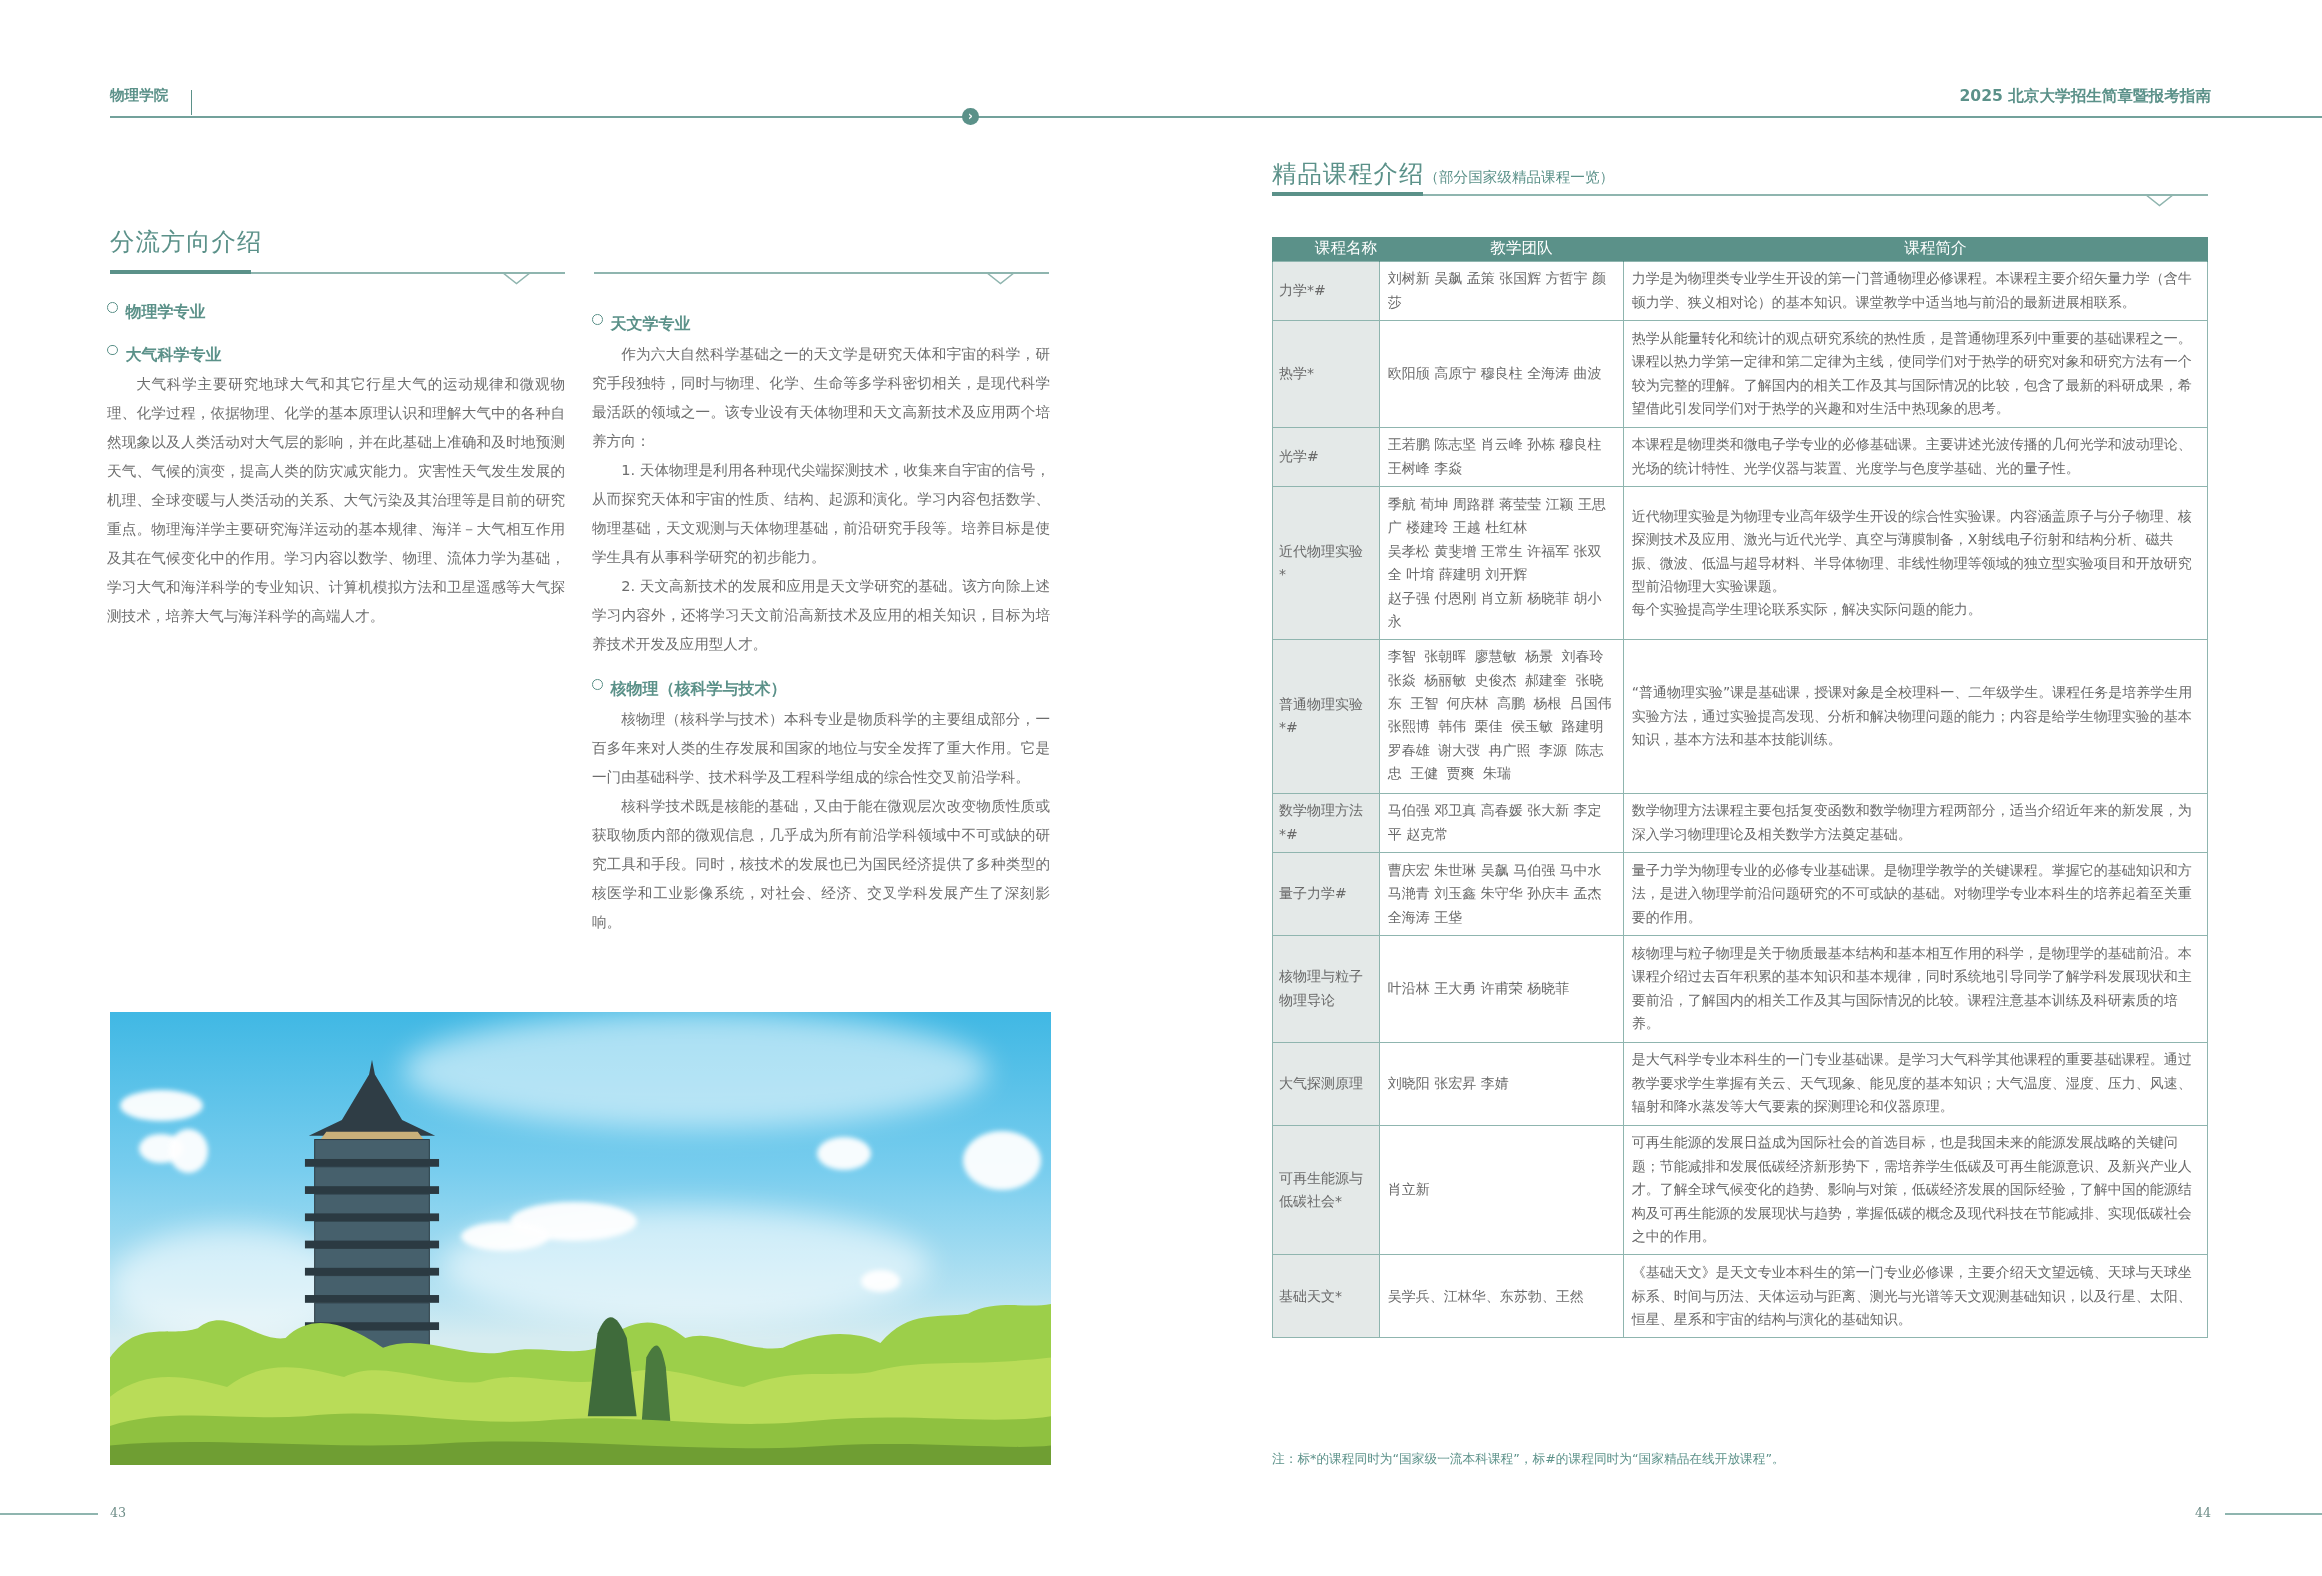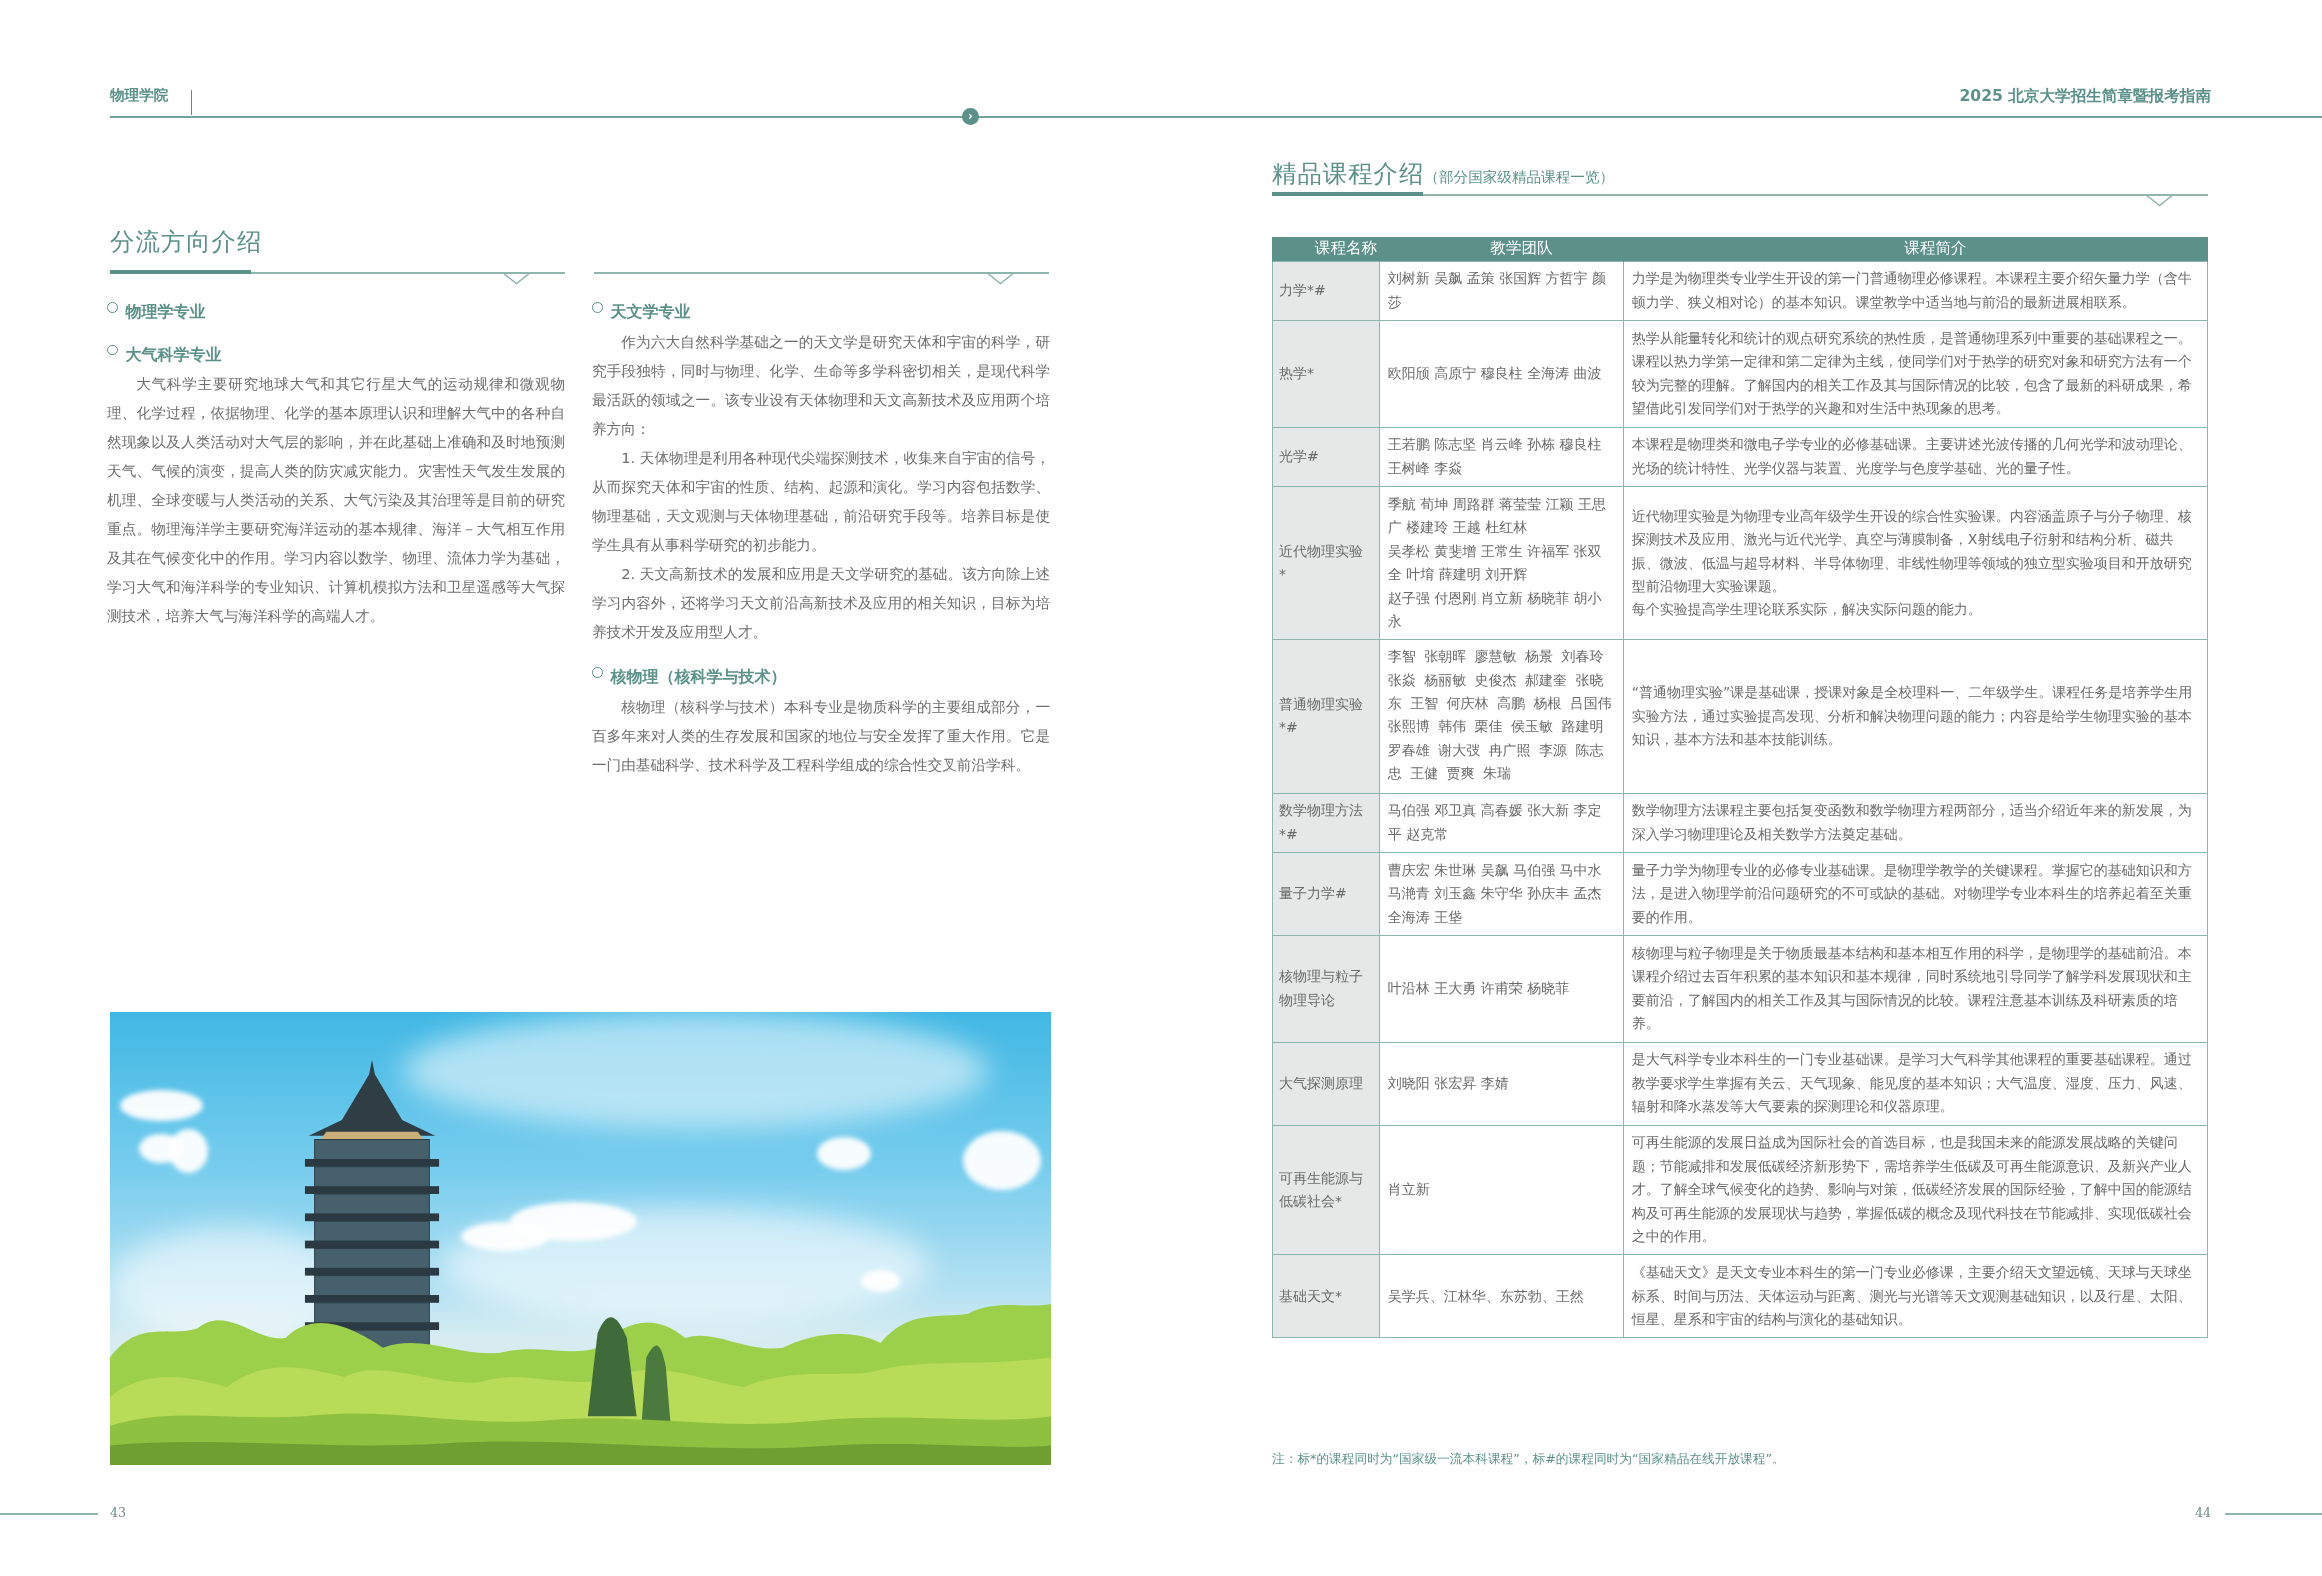--- a/index.html
+++ b/index.html
@@ -85,36 +85,37 @@
   </div>
   <div class="major" style="margin-top:21.5px;">
     <div class="major-head">
         <span class="ring"></span>
         <span>大气科学专业</span>
       </div>
     <p class="para">大气科学主要研究地球大气和其它行星大气的运动规律和微观物理、化学过程，依据物理、化学的基本原理认识和理解大气中的各种自然现象以及人类活动对大气层的影响，并在此基础上准确和及时地预测天气、气候的演变，提高人类的防灾减灾能力。灾害性天气发生发展的机理、全球变暖与人类活动的关系、大气污染及其治理等是目前的研究重点。物理海洋学主要研究海洋运动的基本规律、海洋－大气相互作用及其在气候变化中的作用。学习内容以数学、物理、流体力学为基础，学习大气和海洋科学的专业知识、计算机模拟方法和卫星遥感等大气探测技术，培养大气与海洋科学的高端人才。</p>
   </div>
 </div>
 
-<div class="col" style="left:592px; top:302px;">
+<div class="col" style="left:592px; top:314px;">
   <div class="major">
     <div class="major-head">
         <span class="ring"></span>
         <span>天文学专业</span>
       </div>
     <p class="para">作为六大自然科学基础之一的天文学是研究天体和宇宙的科学，研究手段独特，同时与物理、化学、生命等多学科密切相关，是现代科学最活跃的领域之一。该专业设有天体物理和天文高新技术及应用两个培养方向：</p>
     <p class="para">1. 天体物理是利用各种现代尖端探测技术，收集来自宇宙的信号，从而探究天体和宇宙的性质、结构、起源和演化。学习内容包括数学、物理基础，天文观测与天体物理基础，前沿研究手段等。培养目标是使学生具有从事科学研究的初步能力。</p>
     <p class="para">2. 天文高新技术的发展和应用是天文学研究的基础。该方向除上述学习内容外，还将学习天文前沿高新技术及应用的相关知识，目标为培养技术开发及应用型人才。</p>
   </div>
   <div class="major" style="margin-top:21.5px;">
     <div class="major-head">
         <span class="ring"></span>
         <span>核物理（核科学与技术）</span>
       </div>
     <p class="para">核物理（核科学与技术）本科专业是物质科学的主要组成部分，一百多年来对人类的生存发展和国家的地位与安全发挥了重大作用。它是一门由基础科学、技术科学及工程科学组成的综合性交叉前沿学科。</p>
+    <p class="para">核科学技术既是核能的基础，又由于能在微观层次改变物质性质或获取物质内部的微观信息，几乎成为所有前沿学科领域中不可或缺的研究工具和手段。同时，核技术的发展也已为国民经济提供了多种类型的核医学和工业影像系统，对社会、经济、交叉学科发展产生了深刻影响。</p>
   </div>
 </div>
 
 <div class="photo" title="博雅塔与绿树蓝天">
   <div class="cloud" style="left:9.8px; top:78px; width:83px; height:31px;"></div>
   <div class="cloud" style="left:29px; top:122px; width:44px; height:29px;"></div>
   <div class="cloud" style="left:59px; top:117px; width:39px; height:44px;"></div>
   <div class="cloud" style="left:707px; top:125px; width:54px; height:33px;"></div>
   <div class="cloud" style="left:853px; top:119px; width:78px; height:59px;"></div>
   <div class="cloud" style="left:400px; top:190px; width:127px; height:39px;"></div>

